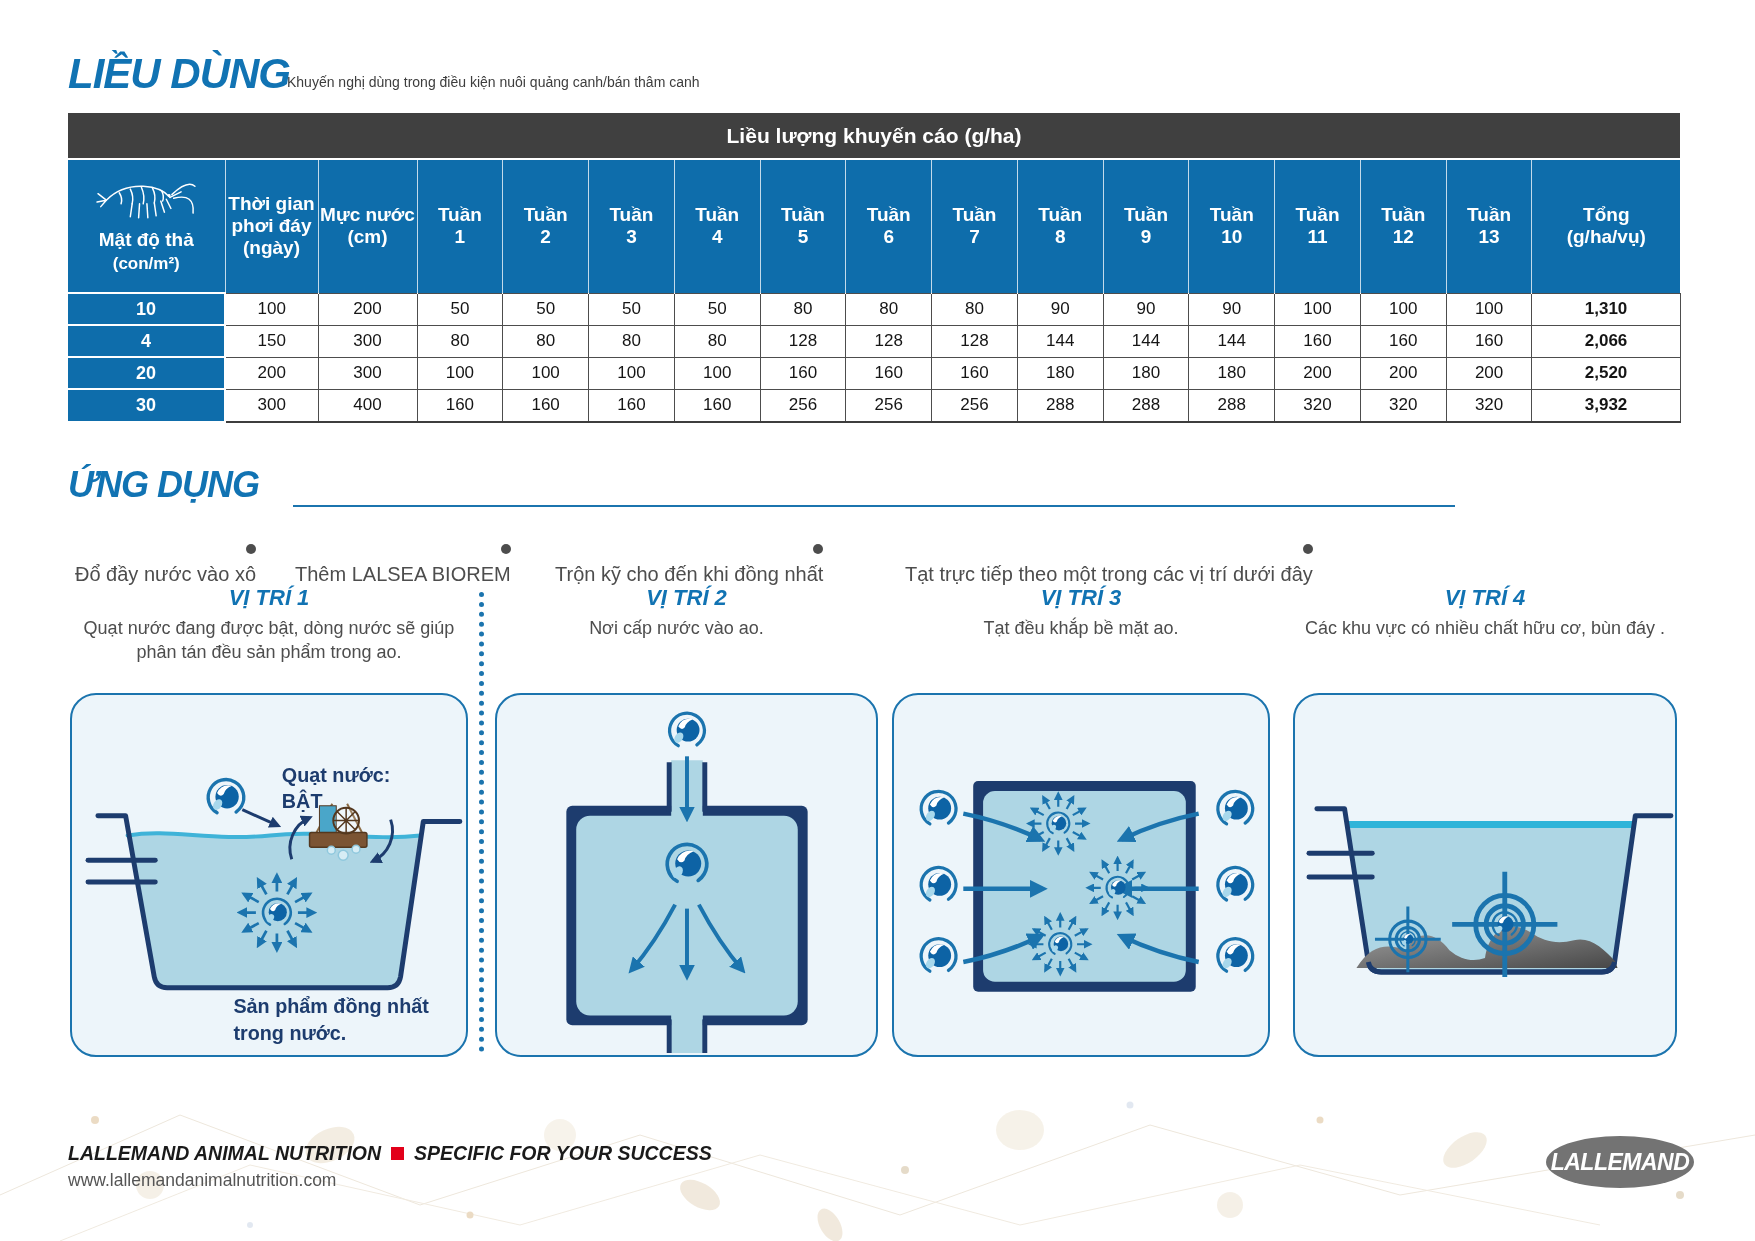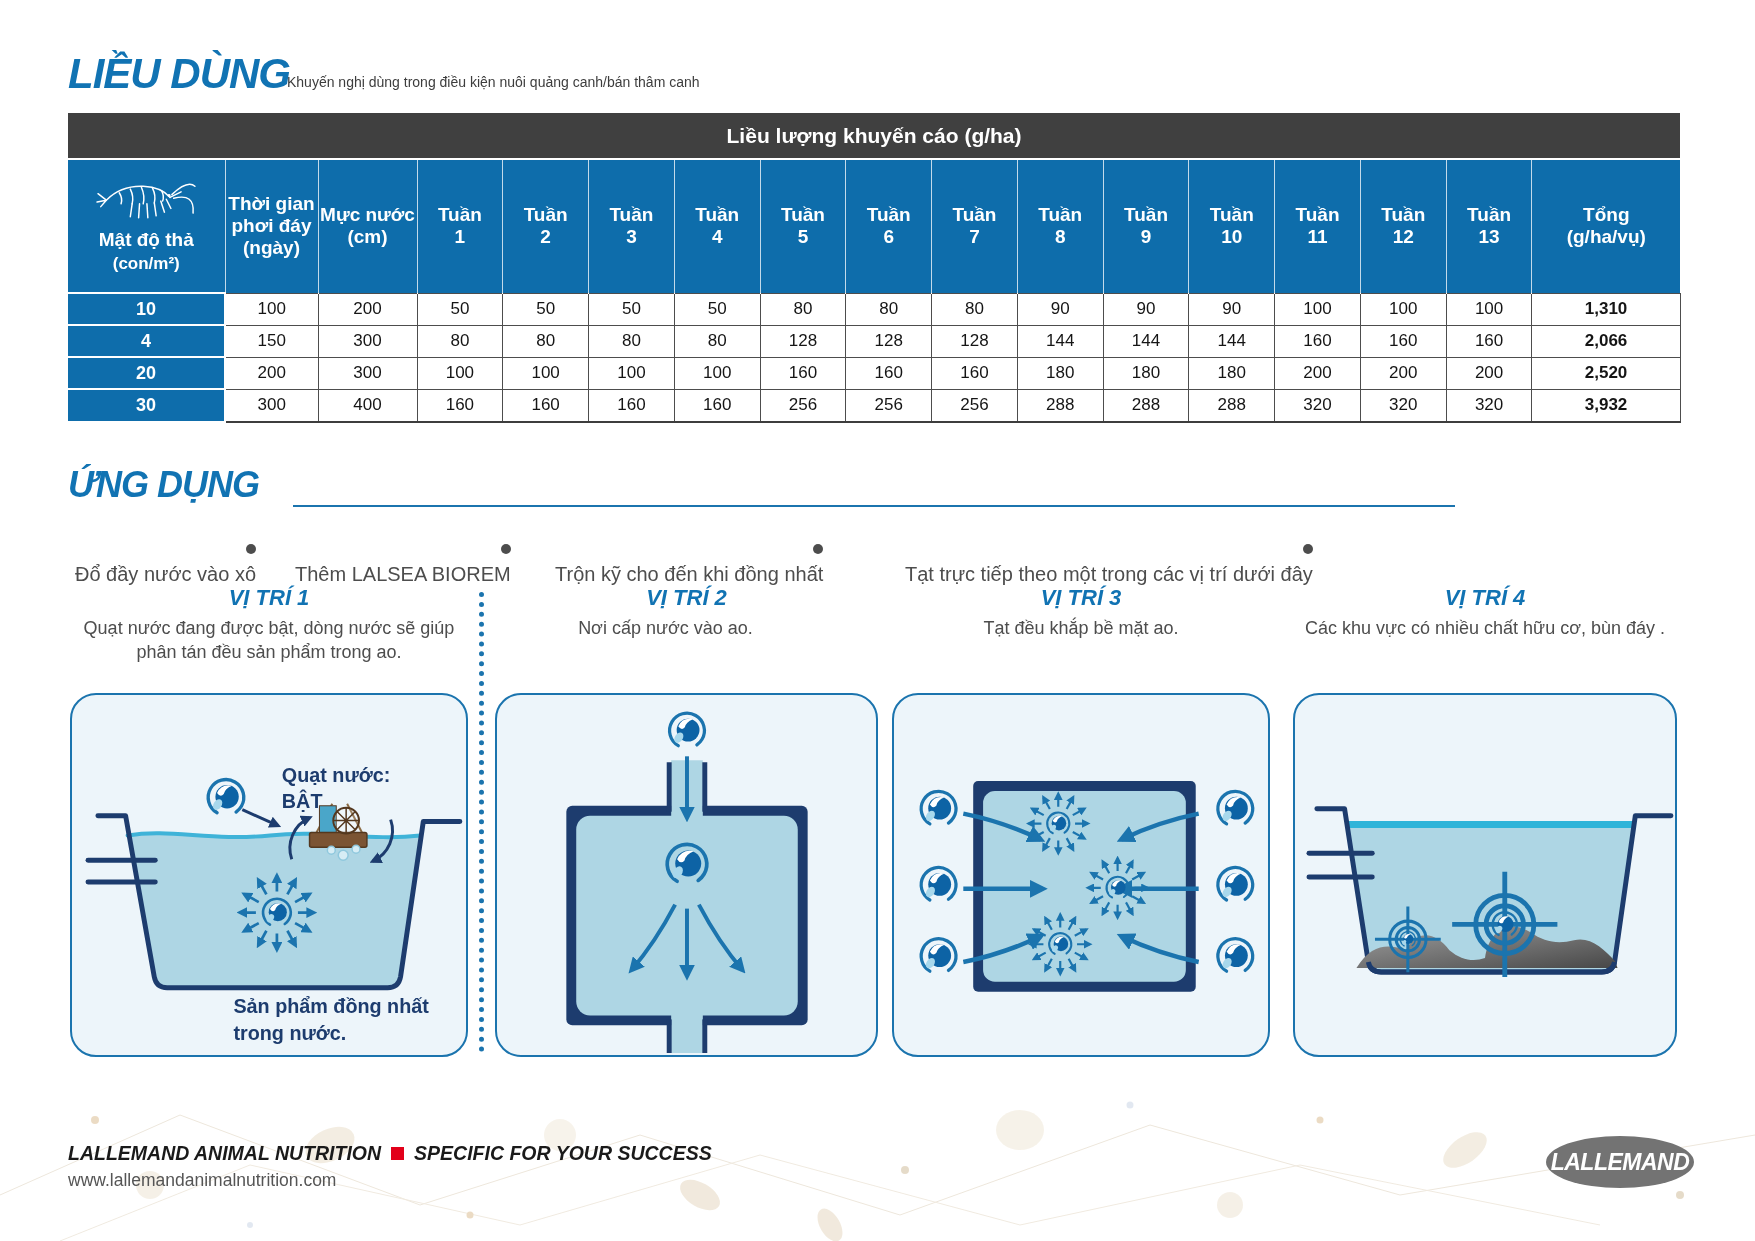--- a/index.html
+++ b/index.html
@@ -338,21 +338,21 @@
     <span class="dot"></span>
     <span class="txt">Tạt trực tiếp theo một trong các vị trí dưới đây</span>
   </div>
 
   <div class="pos-title" style="left:70px;width:398px">VỊ TRÍ 1</div>
   <div class="pos-title" style="left:495px;width:383px">VỊ TRÍ 2</div>
   <div class="pos-title" style="left:892px;width:378px">VỊ TRÍ 3</div>
   <div class="pos-title" style="left:1293px;width:384px">VỊ TRÍ 4</div>
 
   <div class="pos-desc" style="left:78px;width:382px">Quạt nước đang được bật, dòng nước sẽ giúp phân tán đều sản phẩm trong ao.</div>
-  <div class="pos-desc" style="left:474px;width:383px">Nơi cấp nước vào ao.</div>
+  <div class="pos-desc" style="left:485px;width:383px">Nơi cấp nước vào ao.</div>
   <div class="pos-desc" style="left:892px;width:378px">Tạt đều khắp bề mặt ao.</div>
   <div class="pos-desc" style="left:1293px;width:384px">Các khu vực có nhiều chất hữu cơ, bùn đáy .</div>
 
   <div class="divider"></div>
 
   <div class="panel" style="left:70px;width:398px">
     <svg viewBox="0 0 398 364">
       <path d="M56 142 C 100 135 140 148 200 142 C 255 136 300 148 352 142 L332 285 Q330 296 319 296 L96 296 Q85 296 83 285 Z" fill="#aed6e4"></path>
       <path d="M56 142 C 100 135 140 148 200 142 C 255 136 300 148 352 142" fill="none" stroke="#3fb3d8" stroke-width="4" stroke-linecap="round"></path>
       <path d="M26 122 L54 122 L83 285 Q85 296 96 296 L319 296 Q330 296 332 285 L355 128 L392 128" fill="none" stroke="#1d3c6e" stroke-width="5" stroke-linejoin="round" stroke-linecap="round"></path>

